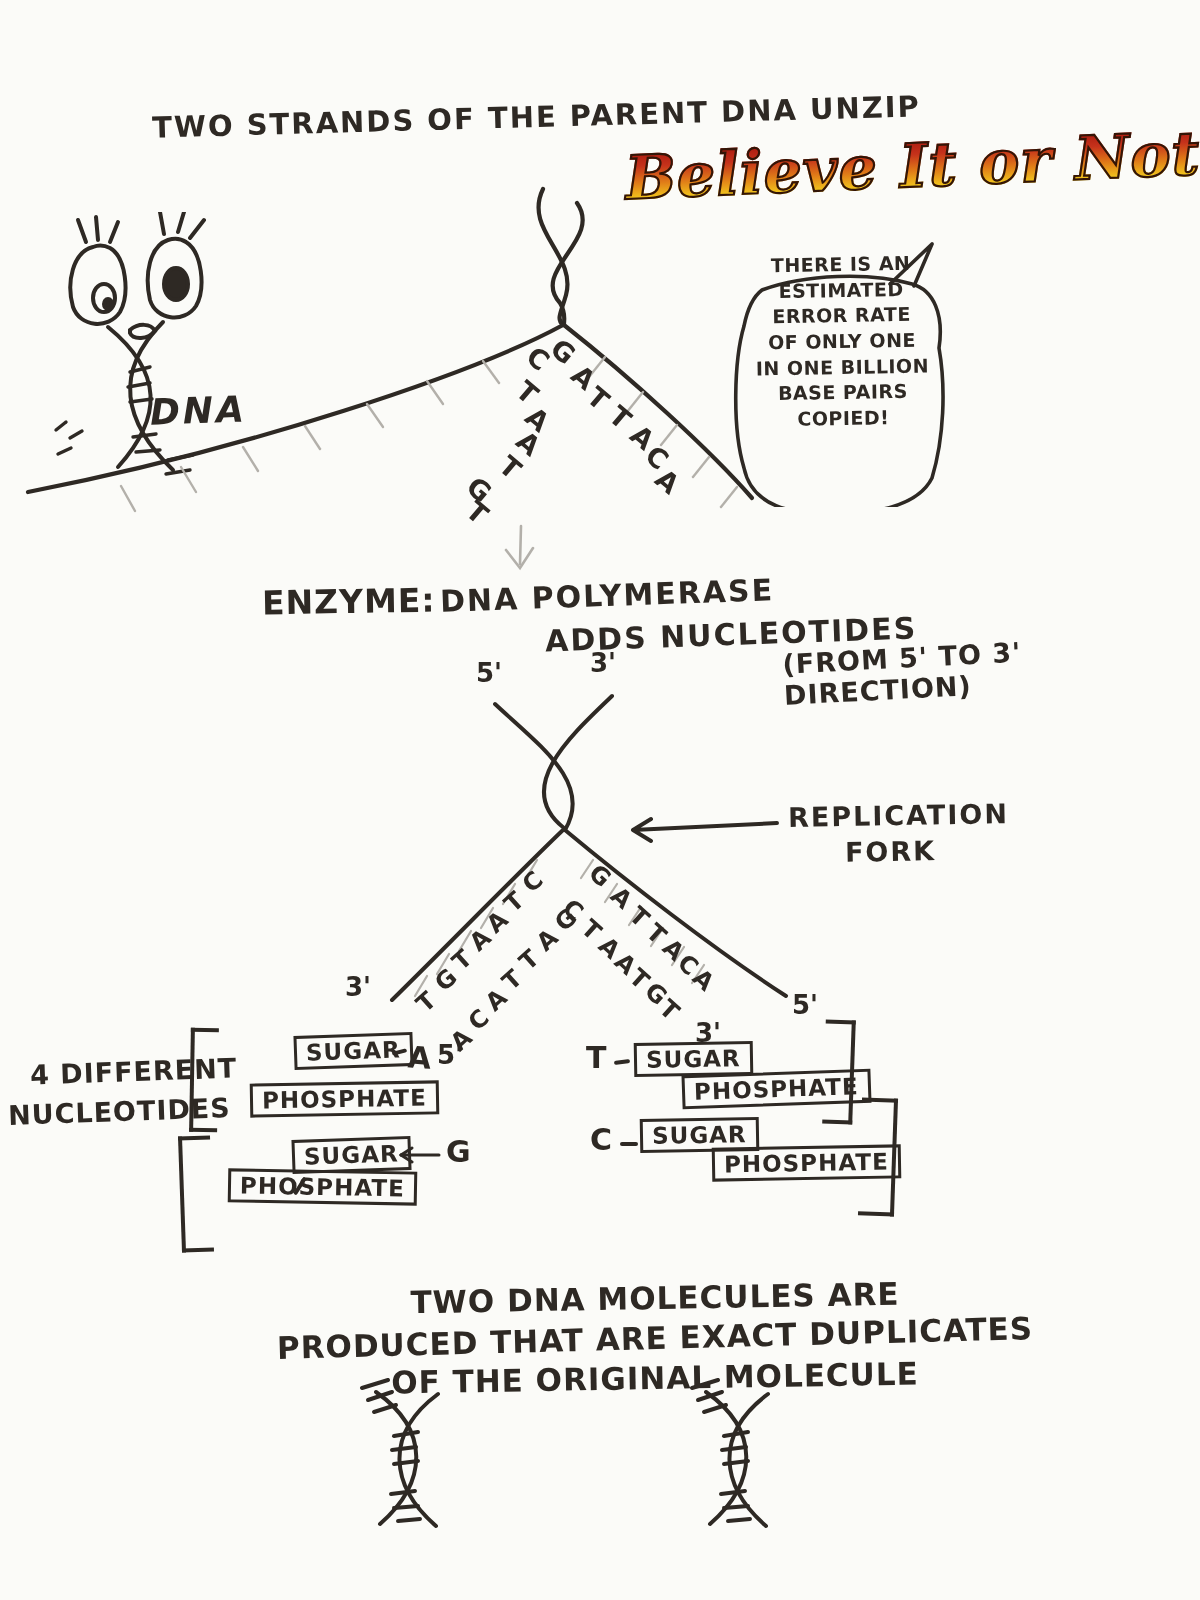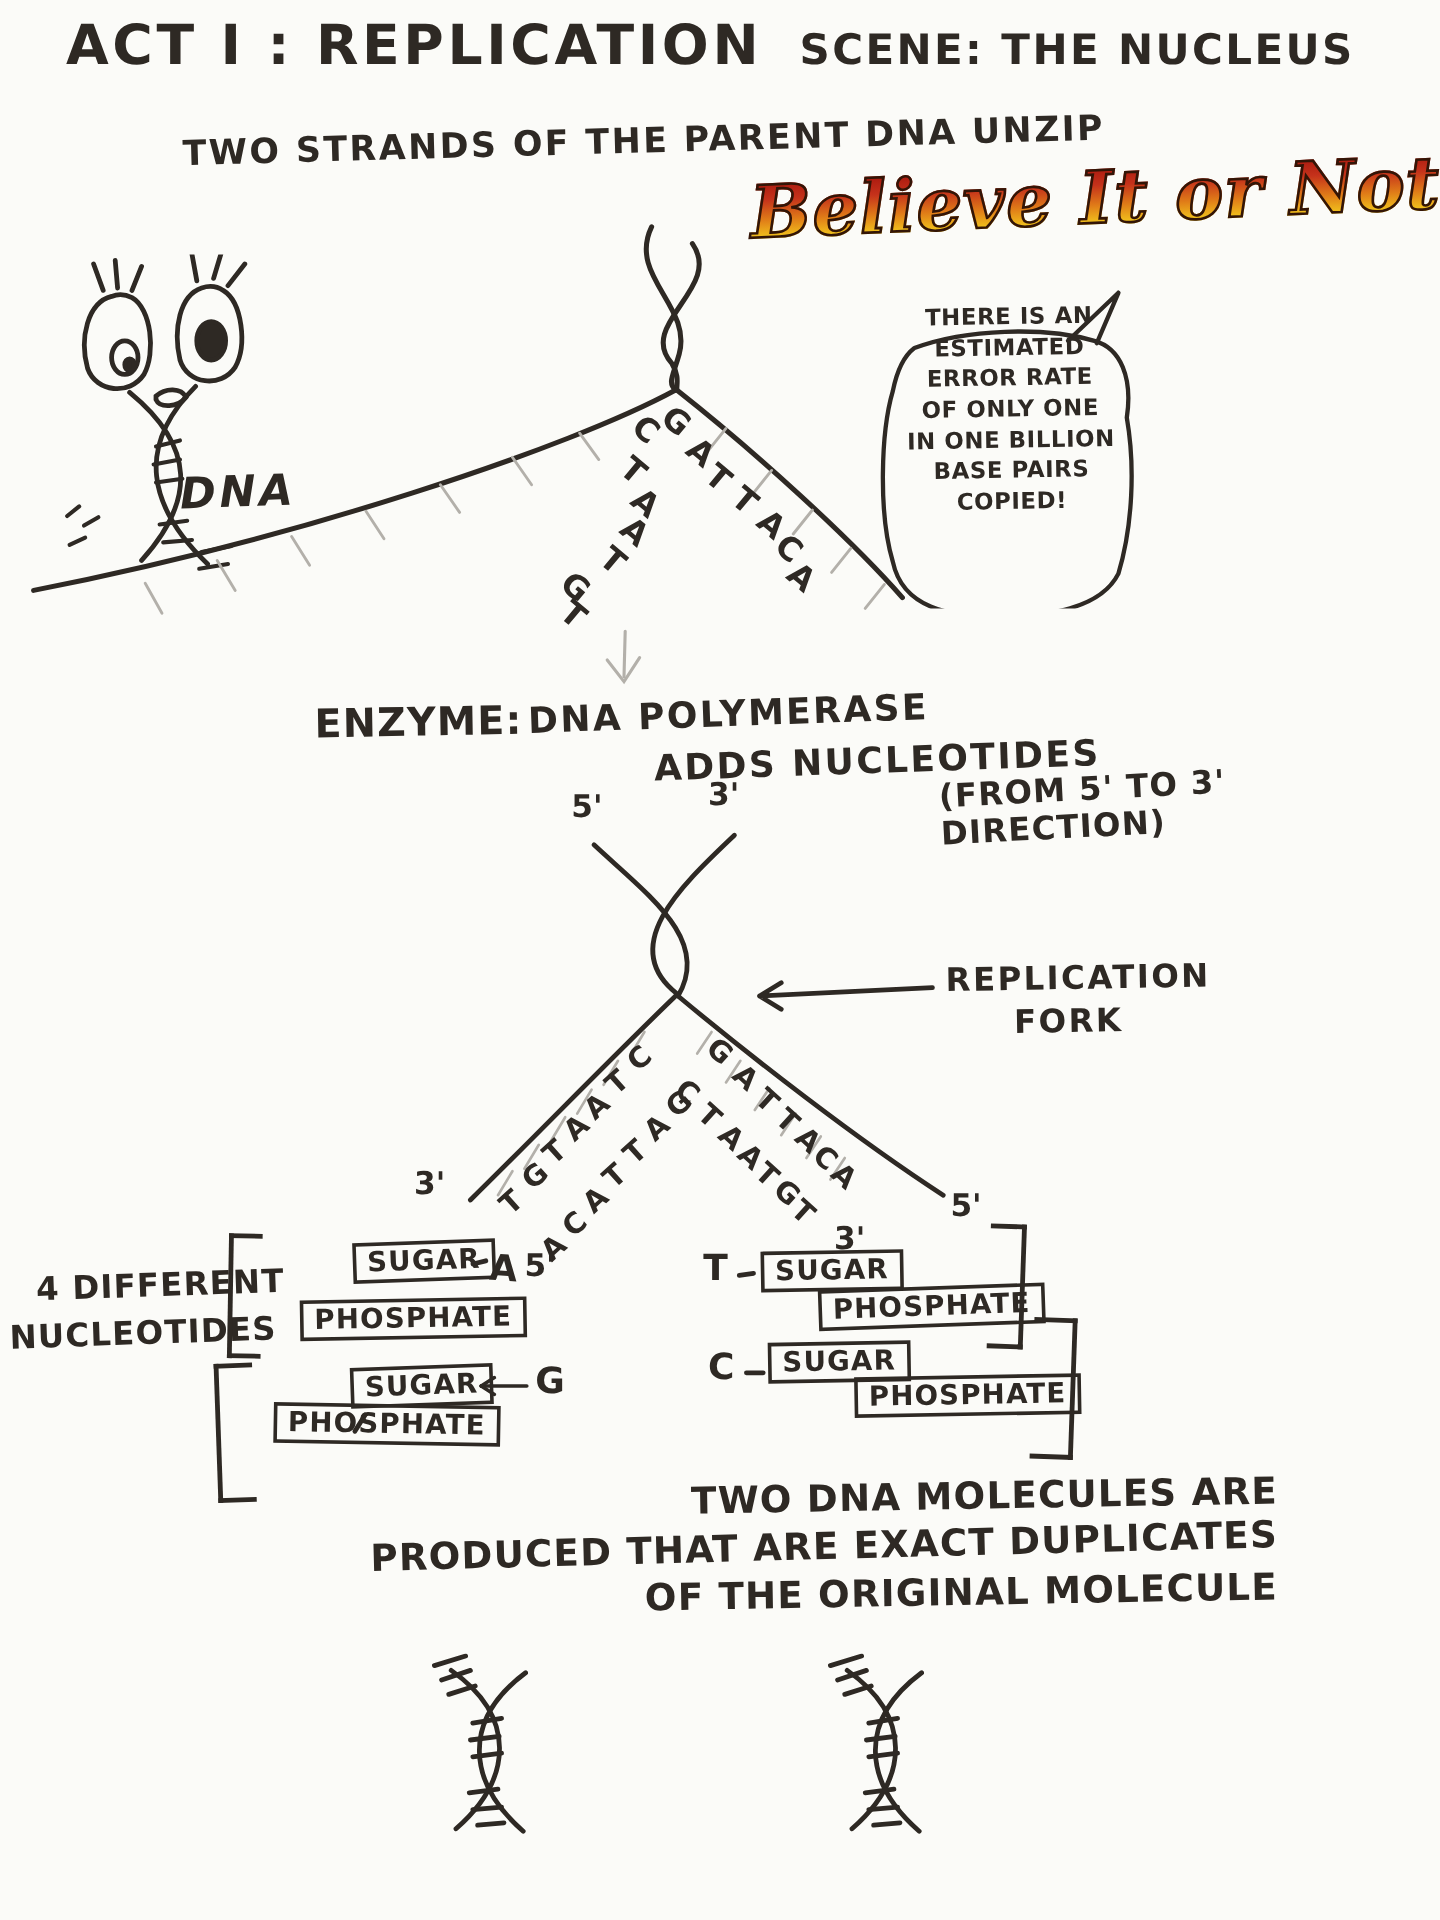--- a/index.html
+++ b/index.html
@@ -39,24 +39,20 @@
             border-bottom:4px solid #2e2924;}
   .keyhead{font-size:27px;font-weight:700;letter-spacing:1px;transform:rotate(-2deg);}
   .footer-line{font-size:31px;font-weight:600;letter-spacing:1px;}
   .dna-label{font-size:36px;font-weight:700;font-style:italic;letter-spacing:3px;transform:rotate(-2deg);}
 </style>
 </head>
 <body>
 
 <div class="page">
 
-  <div class="abs" style="left:55px;top:10px;white-space:nowrap;">
-    <span class="title-act hand">ACT I : REPLICATION</span>
-    <span class="title-scene hand" style="margin-left:26px;">SCENE: THE NUCLEUS</span>
-  </div>
 
   <div class="abs subtitle hand" style="left:152px;top:100px;">TWO STRANDS OF THE PARENT DNA UNZIP</div>
 
   <div class="abs believe" style="left:625px;top:130px;">Believe It or Not!</div>
 
   <svg class="abs" style="left:720px;top:222px;" width="245" height="285" viewBox="0 -32 245 253">
     <g stroke="#2e2924" stroke-width="3.6" fill="none" stroke-linecap="round" stroke-linejoin="round">
       <path d="M42,20 C85,4 150,2 192,14 C214,20 224,45 219,78 C226,118 224,168 212,208 C198,236 152,246 112,241 C72,246 32,236 24,198 C12,158 14,90 24,56 C28,36 34,26 42,20 Z"></path>
       <path d="M170,14 L212,-26 M212,-26 L194,16"></path>
     </g>
@@ -242,21 +238,21 @@
   <div class="dashlink" style="left:614px;top:1060px;width:16px;height:4px;transform:rotate(-8deg);"></div>
   <span class="abs box hand" style="left:634px;top:1042px;transform:rotate(-1deg);">SUGAR</span>
   <span class="abs box hand" style="left:682px;top:1072px;transform:rotate(-2deg);">PHOSPHATE</span>
   <div class="bracketR" style="left:824px;top:1020px;width:26px;height:96px;transform:rotate(2deg);"></div>
   <span class="bigbase hand" style="left:590px;top:1122px;">C</span>
   <div class="dashlink" style="left:620px;top:1142px;width:18px;height:4px;"></div>
   <span class="abs box hand" style="left:640px;top:1118px;transform:rotate(-1deg);">SUGAR</span>
   <span class="abs box hand" style="left:712px;top:1146px;transform:rotate(-1deg);">PHOSPHATE</span>
   <div class="bracketR" style="left:860px;top:1098px;width:32px;height:110px;transform:rotate(2deg);"></div>
 
-  <div class="abs" style="left:245px;top:1232px;width:820px;text-align:right;">
+  <div class="abs" style="left:245px;top:1280px;width:820px;text-align:center;">
     <div class="footer-line hand" style="transform:rotate(-1deg);">TWO DNA MOLECULES ARE</div>
     <div class="footer-line hand" style="transform:rotate(-1.5deg);margin-top:4px;">PRODUCED THAT ARE EXACT DUPLICATES</div>
     <div class="footer-line hand" style="transform:rotate(-1deg);margin-top:4px;">OF THE ORIGINAL MOLECULE</div>
   </div>
 
   <svg class="abs" style="left:358px;top:1378px;" width="100" height="160" viewBox="0 0 100 160">
     <g stroke="#2e2924" stroke-width="4" fill="none" stroke-linecap="round">
       <path d="M18,14 C72,52 70,104 22,146"></path>
       <path d="M80,16 C26,56 32,108 78,148"></path>
       <path d="M4,10 L30,2"></path>

